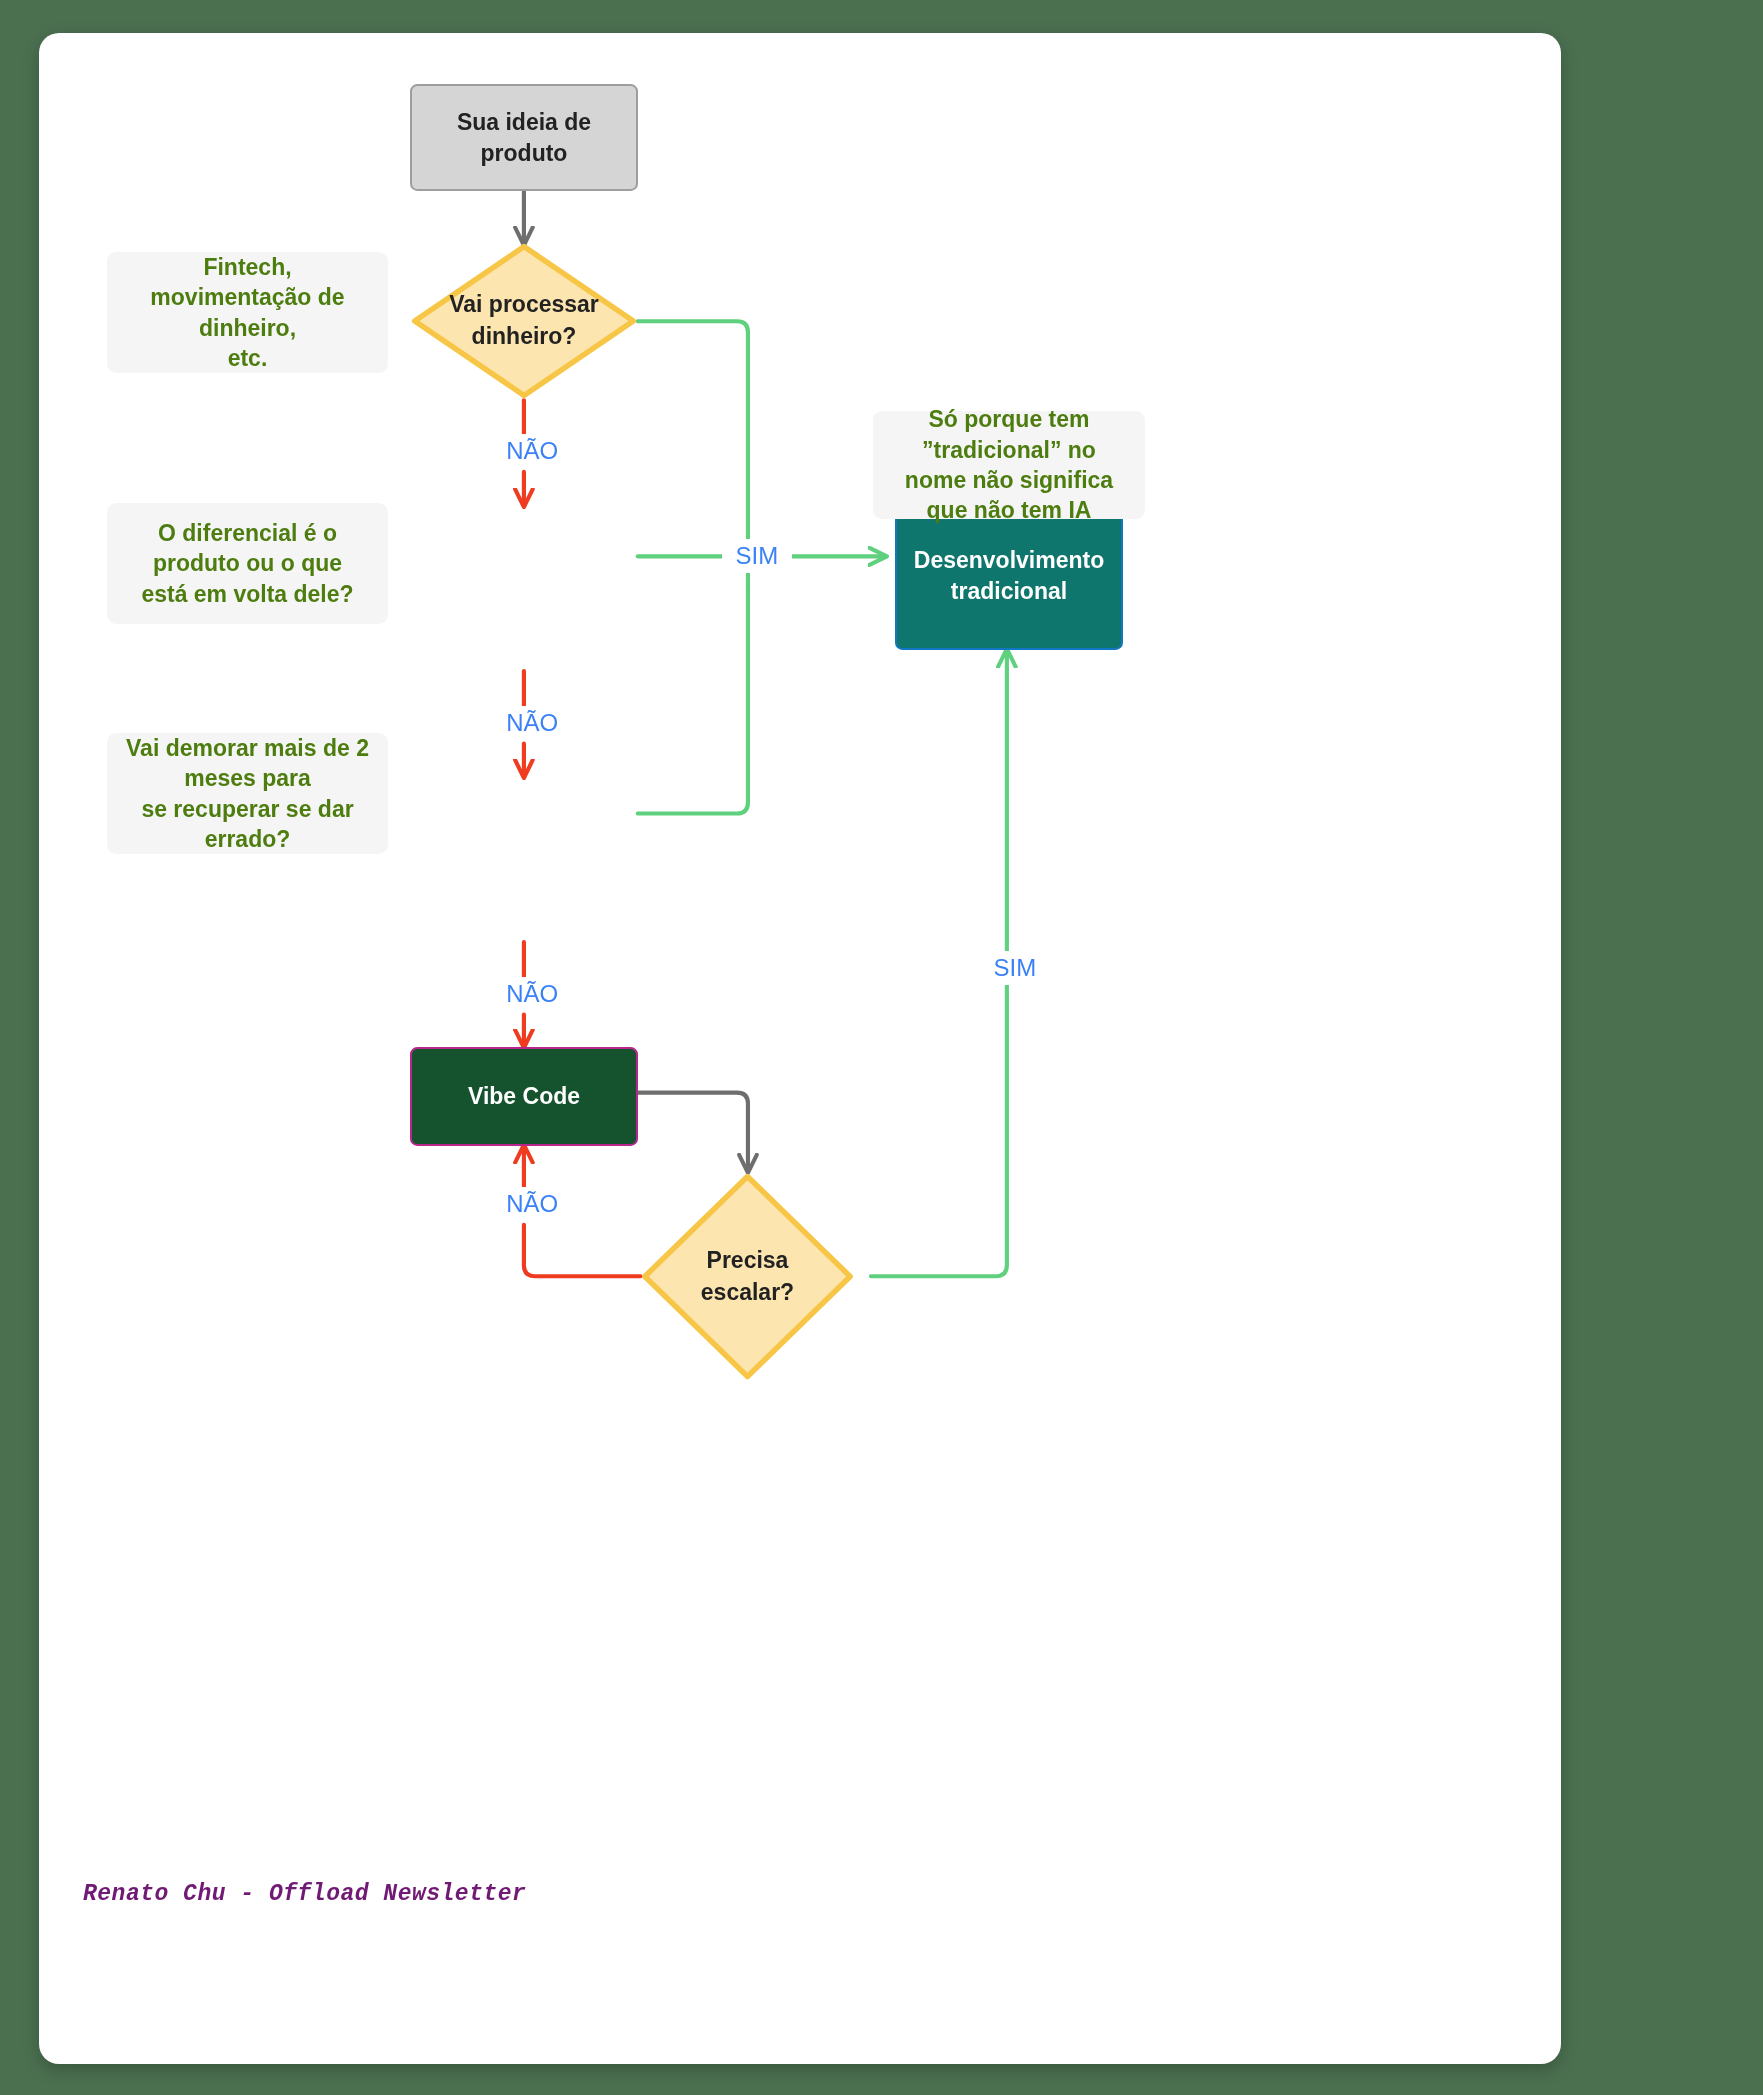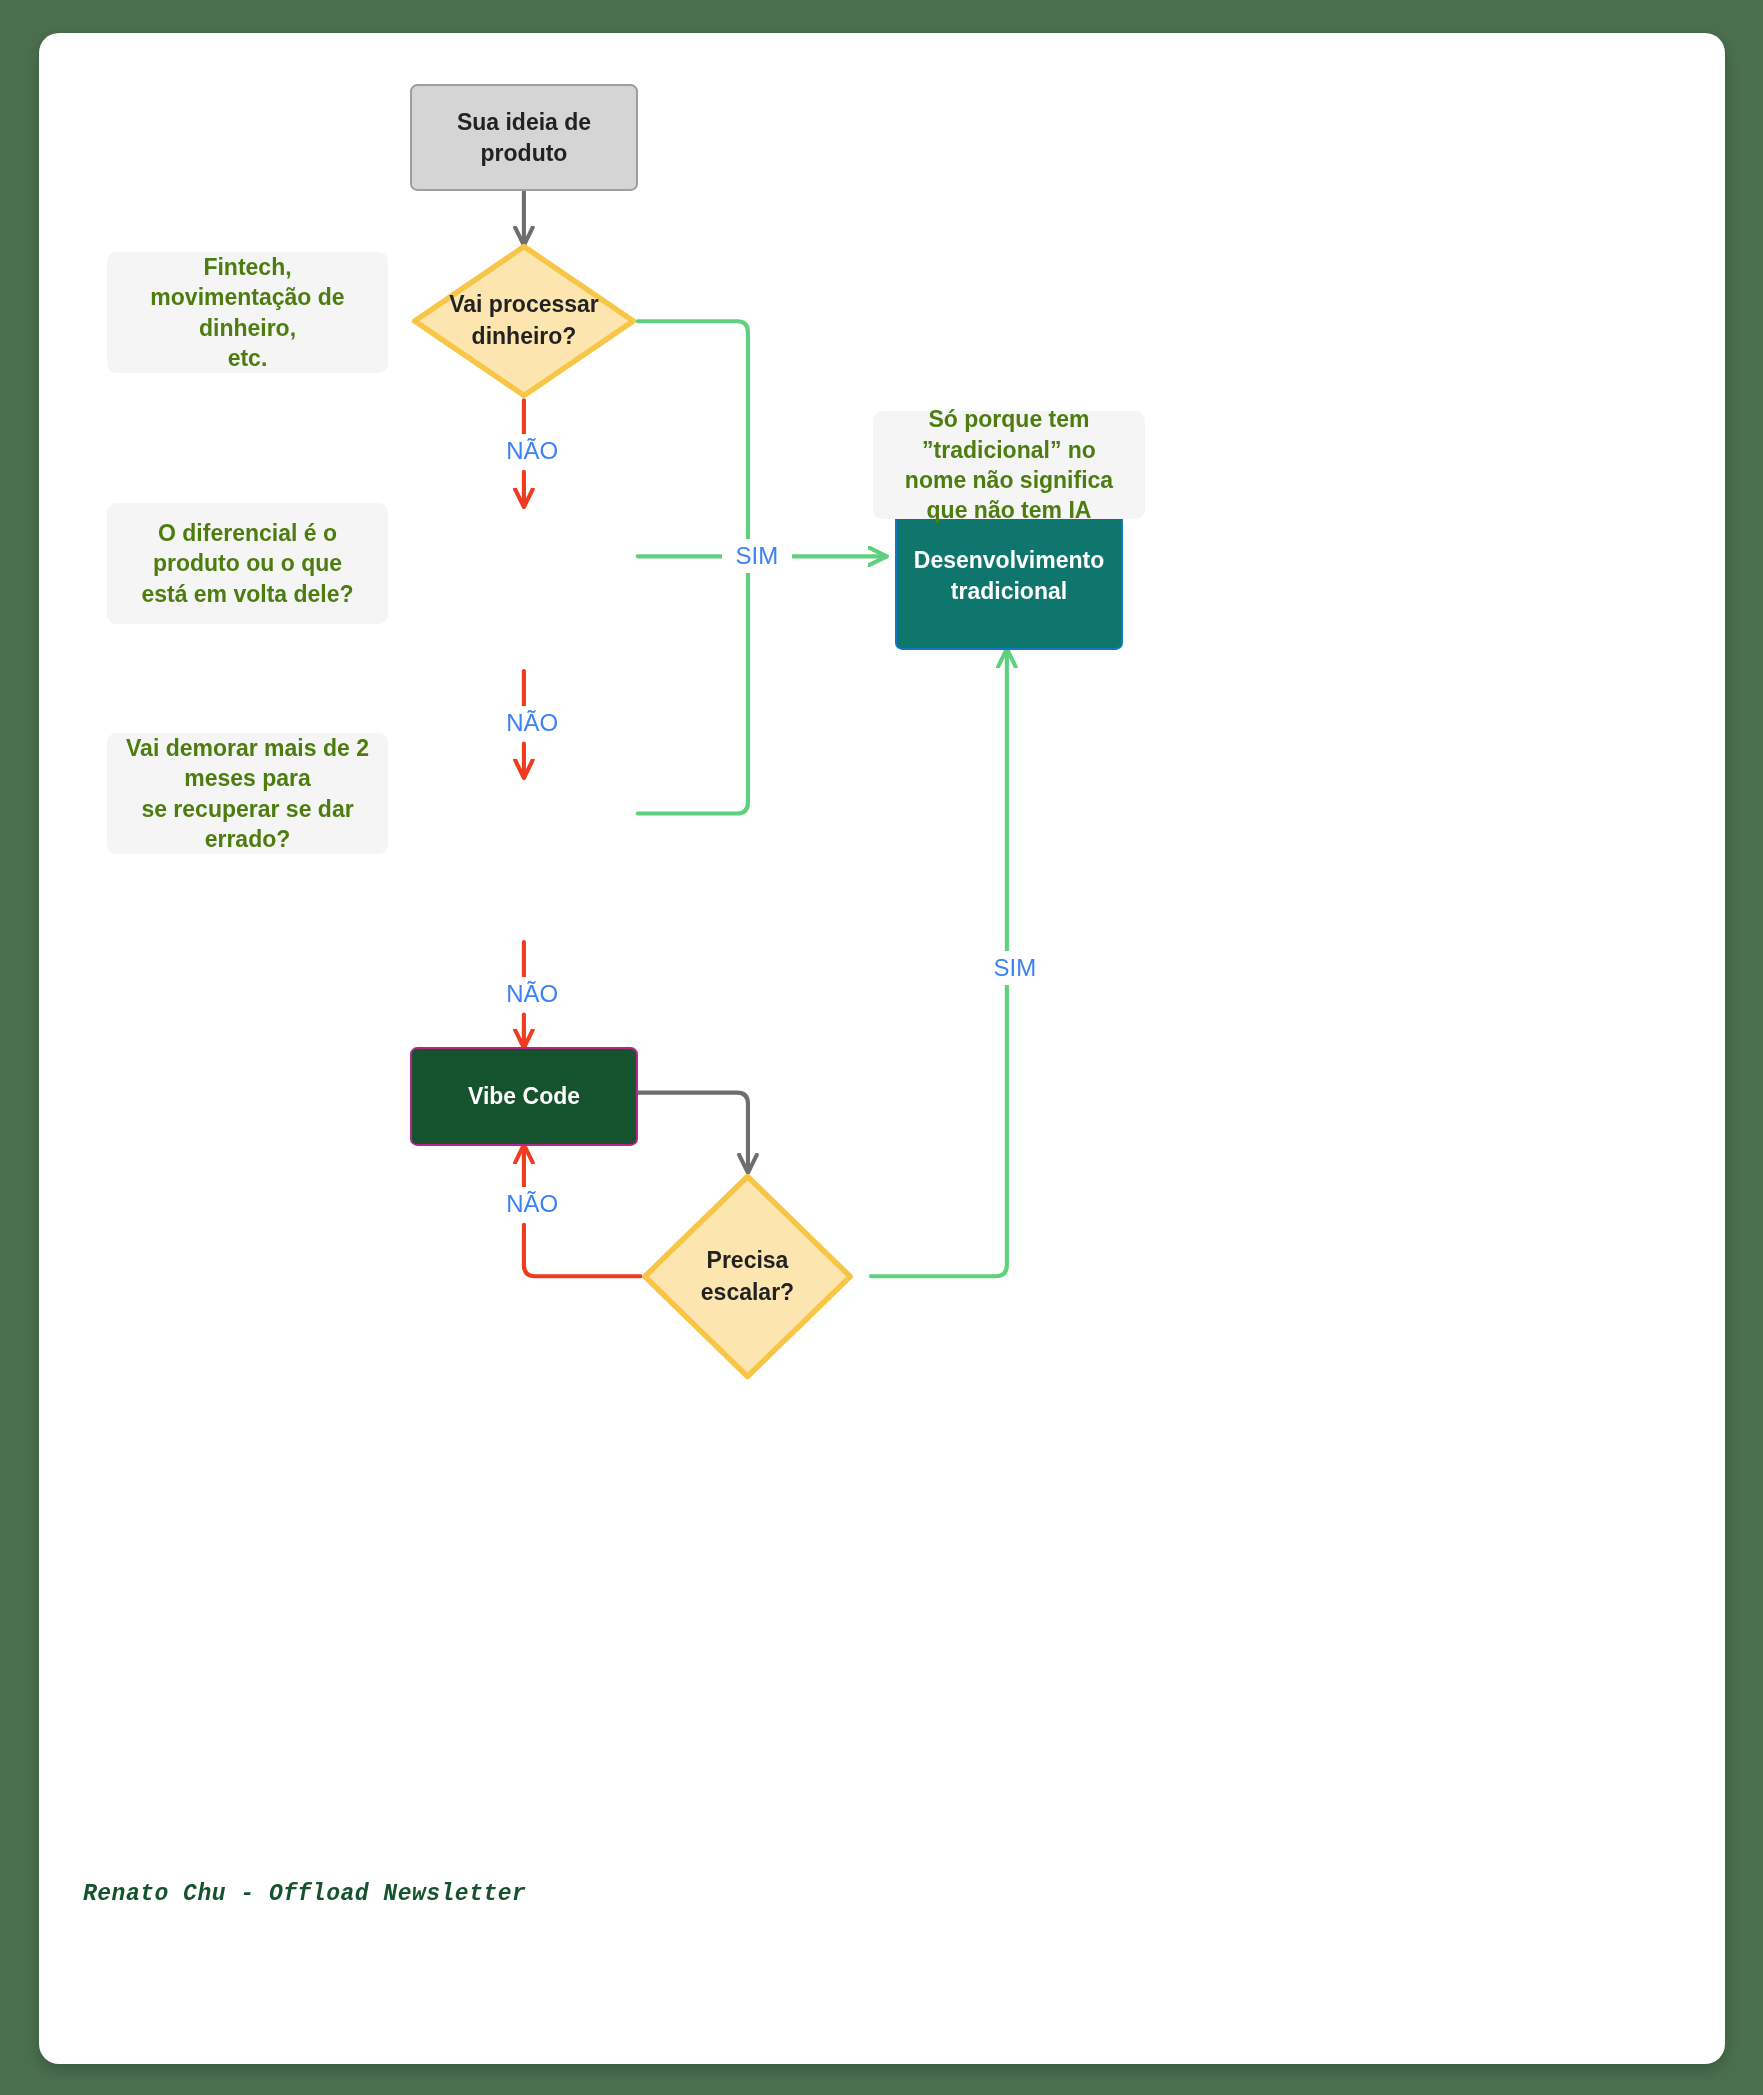--- a/index.html
+++ b/index.html
@@ -10,21 +10,21 @@
     width: 1763px;
     height: 2096px;
     background: #4b7050;
     font-family: "Liberation Sans", sans-serif;
     overflow: hidden;
   }
   .canvas {
     position: absolute;
     left: 39px;
     top: 33px;
-    width: 1686px;
+    width: 1522px;
     height: 2031px;
     background: #ffffff;
     border-radius: 20px;
     box-shadow: 0 5.5px 16.5px rgba(0,0,0,0.22);
     overflow: hidden;
   }
   .diagram {
     position: absolute;
     left: 0;
     top: 0;
@@ -118,21 +118,21 @@
   }
 
   .footer {
     position: absolute;
     left: 44px;
     top: 1848px;
     font-family: "Liberation Mono", "DejaVu Sans Mono", monospace;
     font-style: italic;
     font-weight: bold;
     font-size: 23px;
-    color: #14532d;
+    color: #701a75;
     letter-spacing: 0.5px;
   }
 </style>
 </head>
 <body>
 
 <div class="canvas">
 
   <svg class="diagram" viewBox="0 0 1836 2212" width="1686" height="2031" xmlns="http://www.w3.org/2000/svg">
     <defs>

